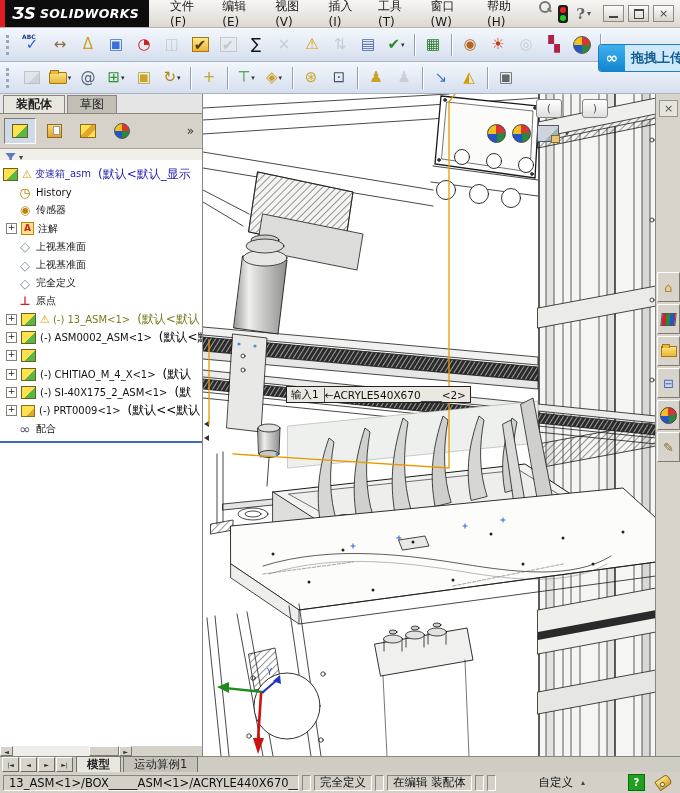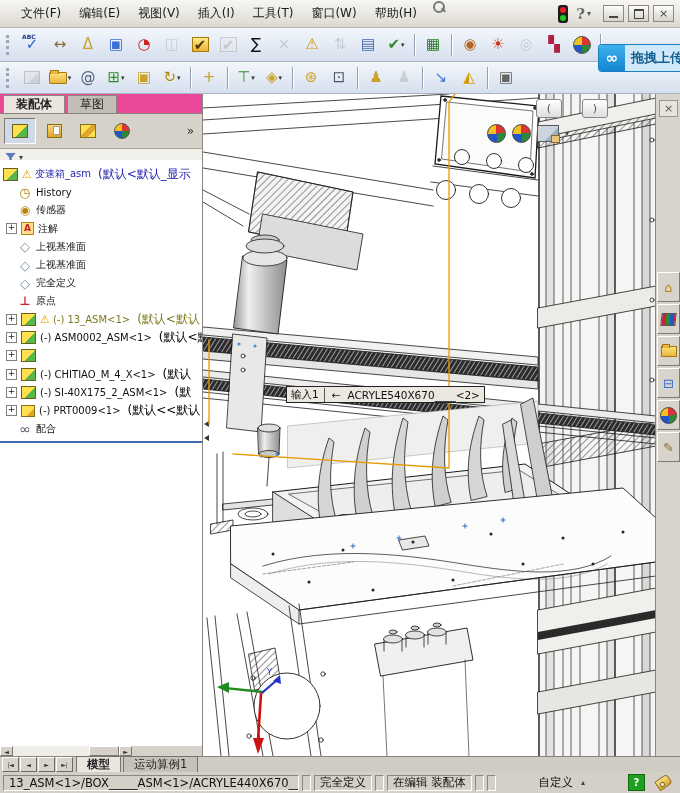--- a/index.html
+++ b/index.html
@@ -51,21 +51,21 @@
   .css-folder{width:16px;height:10px;background:linear-gradient(#ffe07e,#eab63c);border:1px solid #a27a10;position:relative;border-radius:1px}
   .css-folder::before{content:"";position:absolute;left:0;top:-3px;width:7px;height:3px;background:#eab63c;border:1px solid #a27a10;border-bottom:none}
   
   #cloud-btn{position:absolute;left:598px;top:44px;width:82px;height:26px;display:flex;align-items:stretch;
     border:1px solid #1d7fc0;border-right:none;border-radius:4px 0 0 4px;overflow:hidden;z-index:30;background:#cfe9fa}
   #cloud-btn .cicon{width:26px;background:linear-gradient(#3fb0ef,#1286cf);color:#fff;font-size:15px;font-weight:bold;
     display:flex;align-items:center;justify-content:center;flex:none}
   #cloud-btn .clabel{display:flex;align-items:center;padding-left:6px;color:#145f92;font-weight:bold;font-size:13px;white-space:nowrap}
   
   #left-panel{position:absolute;left:0;top:94px;width:203px;height:662px;background:#d6d2ca;border-right:1px solid #8a867e;box-sizing:border-box}
-  #panel-tabs{height:19px;display:flex;align-items:flex-end;background:#ec4899;border-bottom:1px solid #8a867e;padding-left:3px}
+  #panel-tabs{height:19px;display:flex;align-items:flex-end;background:#e5e5e5;border-bottom:1px solid #8a867e;padding-left:3px}
   .ptab{height:17px;padding:0 12px;display:flex;align-items:center;font-size:12px;
     border:1px solid #8a867e;border-bottom:none;background:#c2beb6;margin-right:2px;color:#222}
   .ptab.active{background:#e9e6df;font-weight:bold}
   #pane-header{height:30px;display:flex;align-items:center;padding:2px 4px;border-bottom:1px solid #a9a59d}
   .pane-tab{width:30px;height:24px;display:flex;align-items:center;justify-content:center;margin-right:2px;
     border:1px solid transparent}
   .pane-tab.active{border-color:#7e7a72 #fff #fff #7e7a72;background:#cfd9e8}
   .pt-cube{width:14px;height:12px;background:linear-gradient(135deg,#ffe14d 55%,#58b847 55%);border:1px solid #6b5f1e}
   .pt-prop{width:13px;height:12px;background:linear-gradient(#ffd879,#e0a52a);border:1px solid #8a6d1e;position:relative}
   .pt-prop::after{content:"";position:absolute;right:1px;top:1px;width:5px;height:7px;background:#fff;border:1px solid #999}
@@ -93,21 +93,21 @@
   .tsuffix{font-size:12px;margin-left:7px}
   #tree-splitter{height:2px;background:#3c6bb4;margin-top:3px}
   #tree-hscroll{position:absolute;left:0;bottom:0;width:202px;height:10px;background:#d6d2ca;display:flex;align-items:stretch}
   .sbtn{width:11px;background:#d6d2ca;border:1px solid;border-color:#fff #7e7a72 #7e7a72 #fff;font-size:6px;color:#333;
     display:flex;align-items:center;justify-content:center;flex:none}
   .strack{width:76px;background:#efede8;flex:none}
   .sthumb{width:28px;background:#d6d2ca;border:1px solid;border-color:#fff #7e7a72 #7e7a72 #fff;flex:none}
   
   #viewport{position:absolute;left:203px;top:94px;width:452px;height:662px;background:#fff;overflow:hidden}
   #tooltip{position:absolute;left:83px;top:292px;height:15px;border:1px solid #222;background:#eae8e0;
-    display:flex;align-items:center;font-size:10.5px;padding:0 4px;gap:7px;white-space:nowrap;z-index:20}
+    display:flex;align-items:center;font-size:10.5px;padding:0 4px;white-space:nowrap;z-index:20}
   #tooltip .tt-label{border-right:1px solid #555;padding-right:5px}
   .vb{position:absolute;width:24px;height:17px;border:1px solid #888;border-radius:3px;color:#555;font-size:11px;
     background:linear-gradient(#ffffff,#dedede);display:flex;align-items:center;justify-content:center;z-index:18}
   #vb-left{left:333px;top:5px}
   #vb-right{left:379px;top:5px}
   #flyout{position:absolute;left:284px;top:30px;display:flex;align-items:center;gap:6px;z-index:18}
   .fly-sphere{width:17px;height:17px;border-radius:50%;border:1px solid #444;
     background:conic-gradient(#d33 0 25%,#2a8a3a 25% 50%,#2255cc 50% 75%,#f2c01f 75%)}
   .fly-monitor{width:20px;height:15px;border:1px solid #556;background:linear-gradient(135deg,#cdd4db 60%,#9fb3c4 60%);position:relative}
   .fly-monitor::after{content:"";position:absolute;right:-2px;bottom:-2px;width:7px;height:6px;background:#e8c27a;border:1px solid #8a6d1e}
@@ -144,20 +144,25 @@
   #st-help{width:15px;height:15px;background:#1fa01f;border:1px solid #0c6b0c;color:#fff;font-weight:bold;font-size:10px;
     display:flex;align-items:center;justify-content:center;flex:none}
   #st-tag{width:13px;height:9px;background:linear-gradient(#ffe07e,#d8a22a);border:1px solid #8a6d1e;transform:rotate(-35deg);
     border-radius:1px 4px 4px 1px;position:relative;margin:0 6px 0 8px;flex:none}
   #st-tag::before{content:"";position:absolute;left:2px;top:3px;width:3px;height:3px;border-radius:50%;background:#fff;border:1px solid #8a6d1e}
 </style>
 </head>
 <body>
 
 <div id="titlebar">
+  <div class="logo">
+    <span class="accent"></span>
+    <span class="mark">ƷS</span>
+    <span class="lname">SOLIDWORKS</span>
+  </div>
   <div id="menus">
       <span class="menu-item">文件(F)</span>
       <span class="menu-item">编辑(E)</span>
       <span class="menu-item">视图(V)</span>
       <span class="menu-item">插入(I)</span>
       <span class="menu-item">工具(T)</span>
       <span class="menu-item">窗口(W)</span>
       <span class="menu-item">帮助(H)</span>
     </div>
   <span class="msearch"></span>

